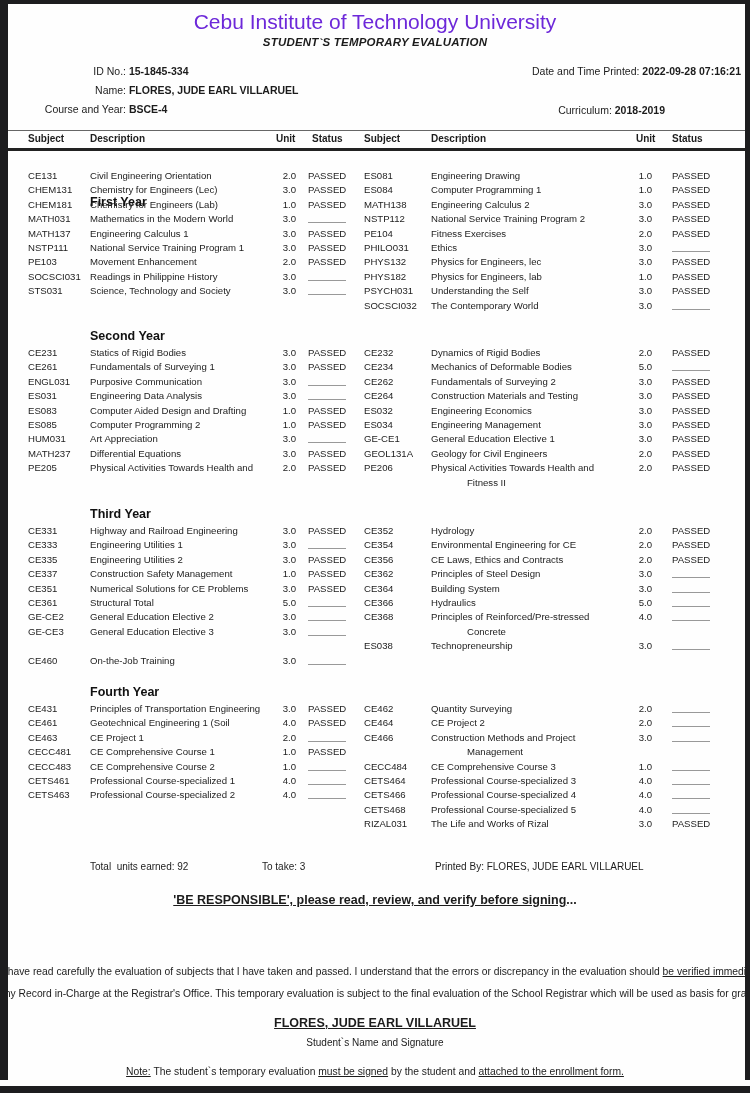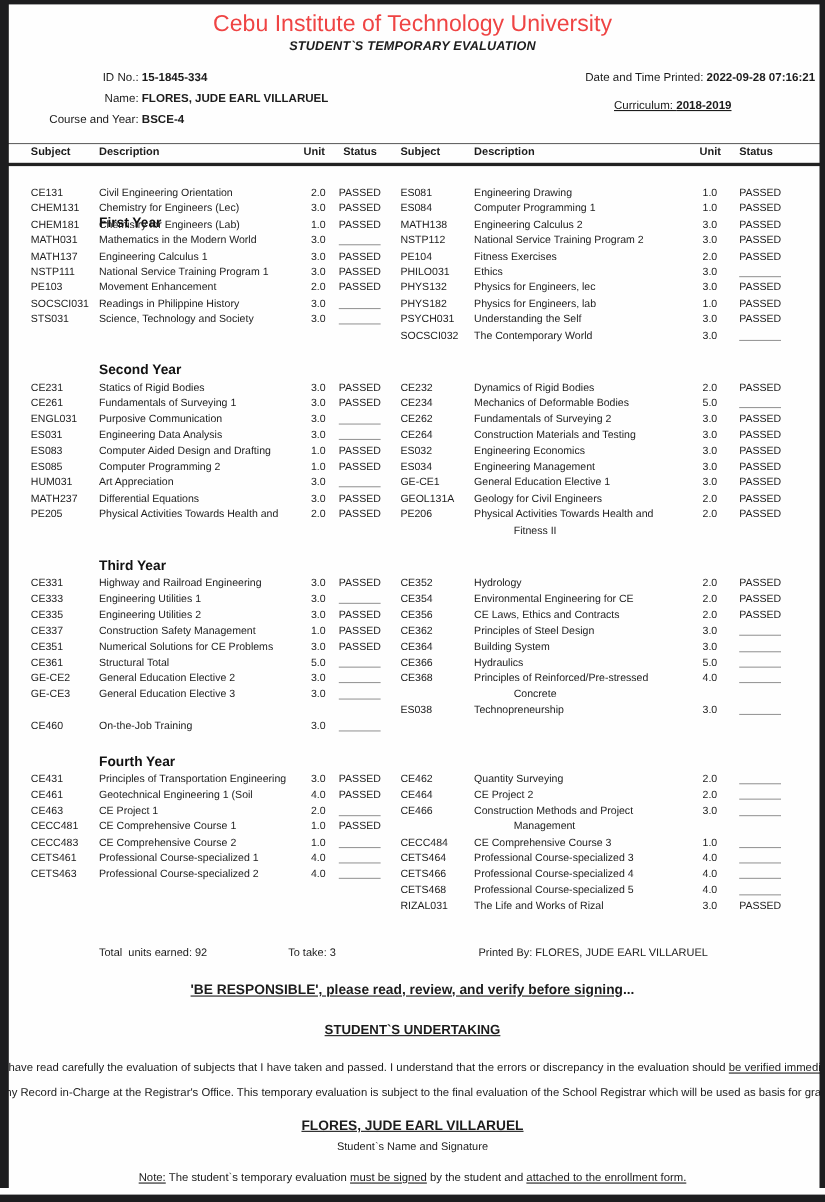--- a/index.html
+++ b/index.html
@@ -5,32 +5,32 @@
   html,body{margin:0;padding:0;background:#333;}
   .canvas{position:relative;width:750px;height:1093px;background:#fefefe;overflow:hidden;
           font-family:"Liberation Sans",sans-serif;color:#1c1c1c;}
   .strip{position:absolute;background:#1d1d1f;}
   #strip-top{left:0;top:0;width:750px;height:4px;}
   #strip-left{left:0;top:0;width:8px;height:1080px;}
   #strip-right{left:745px;top:0;width:5px;height:1080px;}
   #strip-bottom{left:0;top:1086px;width:750px;height:7px;}
 
   .center{left:0;width:750px;text-align:center;}
-  #doc-title{position:absolute;top:10px;font-size:21px;color:#ef4444;}
+  #doc-title{position:absolute;top:10px;font-size:21px;color:#6d28d9;}
   #doc-subtitle{position:absolute;top:36px;font-size:11.5px;font-weight:bold;font-style:italic;letter-spacing:.2px;}
 
   .info-row{position:absolute;font-size:10.5px;white-space:pre;}
   .ilabel{display:inline-block;width:126px;text-align:right;}
   .info-row b, .rinfo b{font-weight:bold;}
   #info-id{top:65px;left:0;}
   #info-name{top:84px;left:0;}
   #info-course{top:103px;left:0;}
   .rinfo{position:absolute;font-size:10.5px;white-space:pre;}
   #info-printed{top:65px;right:9px;}
-  #info-curriculum{top:90px;right:85px;text-decoration:underline;}
+  #info-curriculum{top:104px;right:85px;}
 
   #rule-top{position:absolute;top:130px;left:0;width:750px;height:1px;background:#666;}
   #rule-bottom{position:absolute;top:148px;left:0;width:750px;height:2.5px;background:#222;}
   .th{position:absolute;top:133px;font-weight:bold;font-size:10px;}
 
   .year-heading{position:absolute;left:90px;font-size:12.5px;font-weight:bold;color:#111;}
   .col{position:absolute;}
   .col-left{left:28px;width:336px;}
   .col-right{left:364px;width:360px;}
   .row{display:grid;height:14.4px;font-size:9.6px;line-height:14.4px;white-space:nowrap;}
@@ -552,21 +552,20 @@
         </div>
       </div>
     </div>
 
   <span id="total-units" class="total-span">Total  units earned: 92</span>
   <span id="to-take" class="total-span">To take: 3</span>
   <span id="printed-by" class="total-span">Printed By: FLORES, JUDE EARL VILLARUEL</span>
 
   <div id="responsible" class="center"><span class="ul">'BE RESPONSIBLE', please read, review, and verify before signing</span><span>...</span></div>
 
-  <div id="undertaking" class="center">STUDENT`S UNDERTAKING</div>
 
   <div id="para-1" class="para-line"><span>I have read carefully the evaluation of subjects that I have taken and passed. I understand that the errors or discrepancy in the evaluation should </span><span class="ul">be verified immediately</span></div>
   <div id="para-2" class="para-line">my Record in-Charge at the Registrar's Office. This temporary evaluation is subject to the final evaluation of the School Registrar which will be used as basis for graduation.</div>
 
   <div id="sig-name" class="center">FLORES, JUDE EARL VILLARUEL</div>
   <div id="sig-caption" class="center">Student`s Name and Signature</div>
 
   <div id="note-line" class="center"><span class="ul">Note:</span><span> The student`s temporary evaluation </span><span class="ul">must be signed</span><span> by the student and </span><span class="ul">attached to the enrollment form.</span></div>
 
   <div id="strip-top" class="strip"></div>

